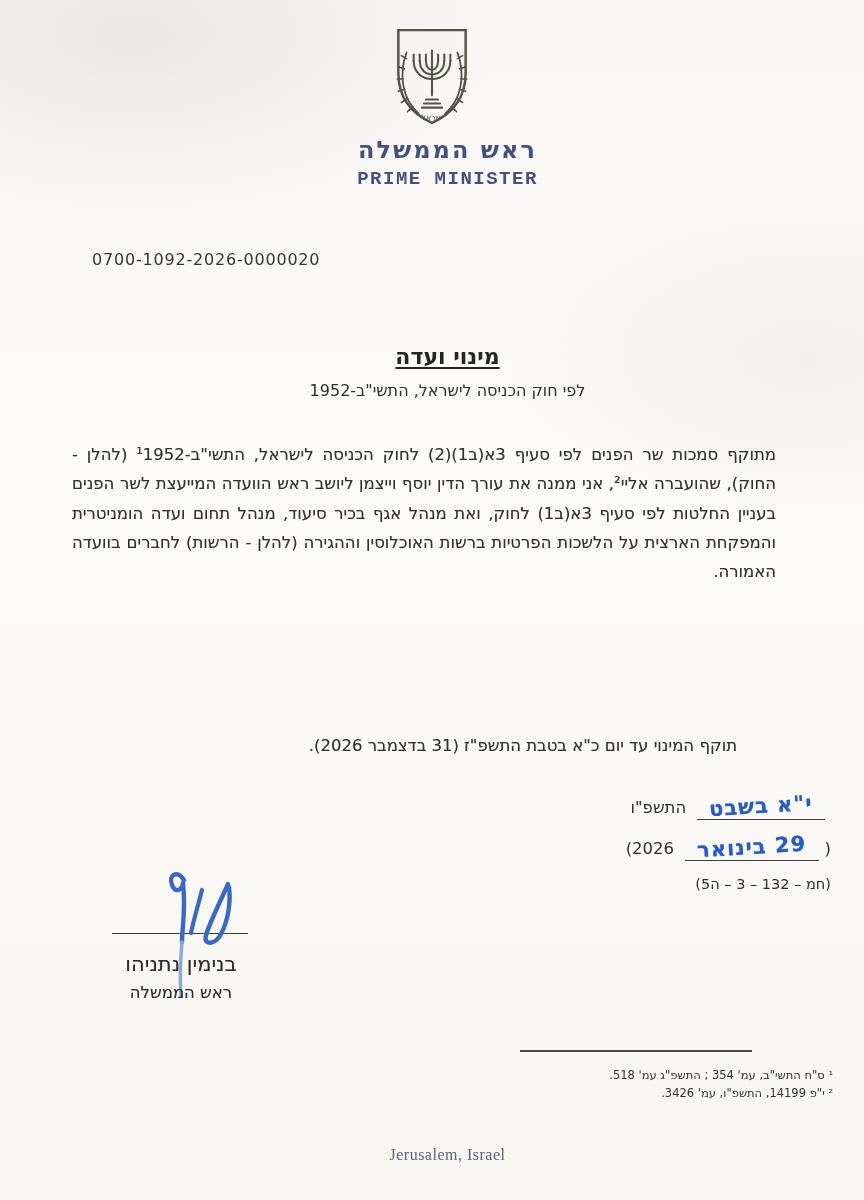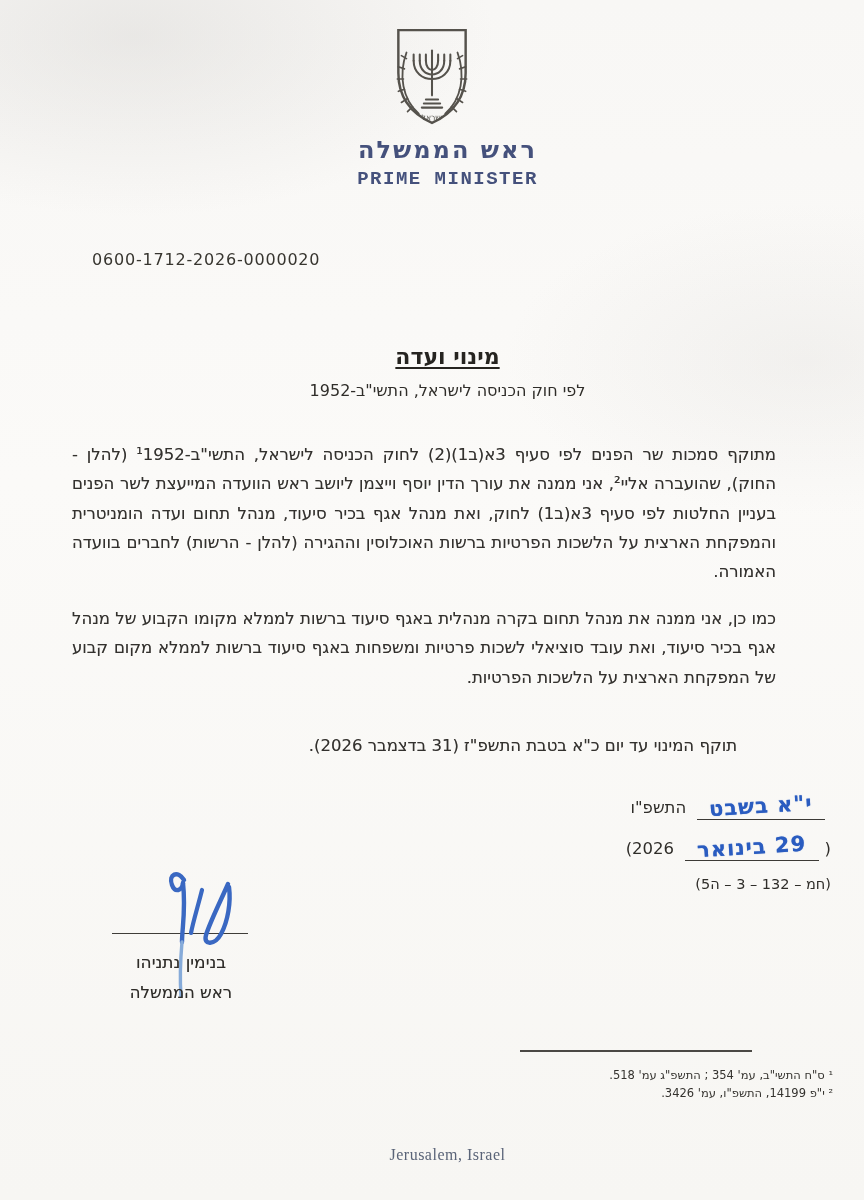--- a/index.html
+++ b/index.html
@@ -45,21 +45,21 @@
   .hand{display:inline-block;font-weight:bold;color:#2a5cc0;
     transform:rotate(-3.5deg);font-size:21px;letter-spacing:1px;
     text-shadow:0 0 .8px rgba(42,92,192,.7);}
   .blank{display:inline-block;border-bottom:1.6px solid #3c3a36;
     padding:0 12px 1px 12px;margin:0 6px;}
   .file-number{font-size:14.5px;margin-top:4px;color:#2f2d29;}
   
   .sig-line{left:112px;top:933px;width:136px;border-top:1.6px solid #3f3d39;height:0;}
   .sig-svg{left:138px;top:860px;width:130px;height:140px;}
   .sig-name{left:96px;top:952px;width:170px;text-align:center;direction:rtl;
-    font-size:17px;color:#2e2c28;text-shadow:0 0 .4px rgba(40,38,35,.4);}
+    font-size:21px;color:#2e2c28;text-shadow:0 0 .4px rgba(40,38,35,.4);}
   .sig-role{left:96px;top:983px;width:170px;text-align:center;direction:rtl;
     font-size:16.5px;color:#2e2c28;text-shadow:0 0 .4px rgba(40,38,35,.4);}
   
   .fn-rule{left:520px;top:1050px;width:232px;border-top:2px solid #4b4945;height:0;}
   .footnotes{right:62px;top:1066px;direction:rtl;text-align:right;
     font-size:11.5px;line-height:1.6;color:#34322e;}
   .footer{left:0;right:0;top:1146px;text-align:center;
     font-family:"Liberation Serif",serif;font-size:16px;color:#5a6478;letter-spacing:.5px;}
 </style>
 </head>
@@ -82,30 +82,29 @@
       <path d="M20 34 l-5 -3 M18 44 l-6 -2 M17 54 l-6 0 M18 64 l-6 2 M21 73 l-6 4 M26 81 l-5 5" stroke-width="1.6"></path>
       <path d="M70 28 C78 50 74 74 58 88" stroke-width="1.8"></path>
       <path d="M70 34 l5 -3 M72 44 l6 -2 M73 54 l6 0 M72 64 l6 2 M69 73 l6 4 M64 81 l5 5" stroke-width="1.6"></path>
     </g>
     <text x="45" y="94" text-anchor="middle" font-size="7.5" fill="#55524c">ישראל</text>
   </svg>
 
   <div class="abs heb-title">ראש הממשלה</div>
   <div class="abs eng-title">PRIME MINISTER</div>
 
-  <div class="abs ref">0600-1712-2026-0000020</div>
+  <div class="abs ref">0700-1092-2026-0000020</div>
 
   <div class="abs doc-title-wrap">
     <span>מינוי ועדה</span>
   </div>
   <div class="abs doc-subtitle">לפי חוק הכניסה לישראל, התשי"ב-1952</div>
 
   <div class="abs body-text para1">מתוקף סמכות שר הפנים לפי סעיף 3א(ב1)(2) לחוק הכניסה לישראל, התשי"ב-1952‏¹ (להלן - החוק), שהועברה אליי², אני ממנה את עורך הדין יוסף וייצמן ליושב ראש הוועדה המייעצת לשר הפנים בעניין החלטות לפי סעיף 3א(ב1) לחוק, ואת מנהל אגף בכיר סיעוד, מנהל תחום ועדה הומניטרית והמפקחת הארצית על הלשכות הפרטיות ברשות האוכלוסין וההגירה (להלן - הרשות) לחברים בוועדה האמורה.</div>
 
-  <div class="abs body-text para2">כמו כן, אני ממנה את מנהל תחום בקרה מנהלית באגף סיעוד ברשות לממלא מקומו הקבוע של מנהל אגף בכיר סיעוד, ואת עובד סוציאלי לשכות פרטיות ומשפחות באגף סיעוד ברשות לממלא מקום קבוע של המפקחת הארצית על הלשכות הפרטיות.</div>
 
   <div class="abs validity">תוקף המינוי עד יום כ"א בטבת התשפ"ז (31 בדצמבר 2026).</div>
 
   <div class="abs date-block">
     <div class="date-row"><span class="blank"><span class="hand">י"א בשבט</span></span> <span>התשפ"ו</span></div>
     <div class="date-row"><span>(</span><span class="blank"><span class="hand">29 בינואר</span></span> <span>2026</span><span>)</span></div>
     <div class="date-row file-number">(חמ – 132 – 3 – ה5)</div>
   </div>
 
   <div class="abs sig-line"></div>

